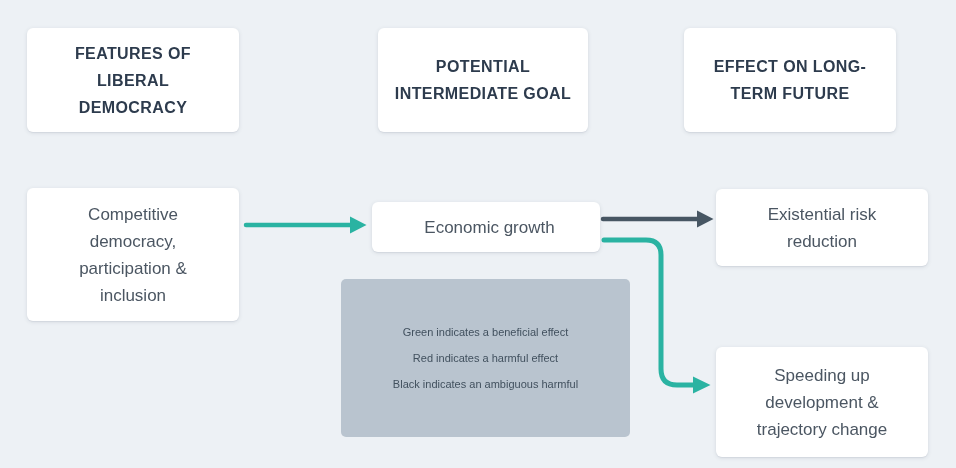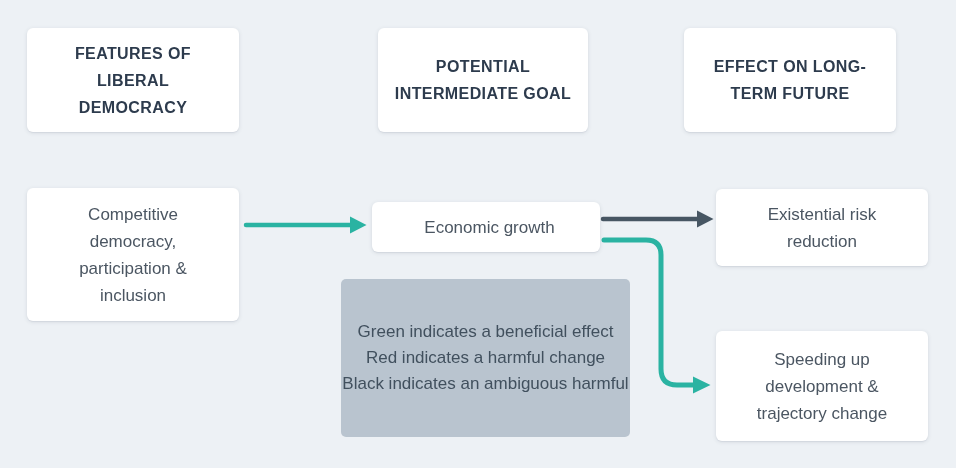--- a/index.html
+++ b/index.html
@@ -44,40 +44,40 @@
   }
   .legend-card {
     position: absolute;
     background: var(--legend_bg, #b9c4cf);
     border-radius: 5px;
     display: flex;
     flex-direction: column;
     align-items: center;
     justify-content: center;
     text-align: center;
-    font-size: 17px;
+    font-size: 11px;
     line-height: 26px;
     color: var(--legend_text, #41505e);
     box-sizing: border-box;
     padding: 10px 1px;
   }
   svg.arrows {
     position: absolute;
     left: 0;
     top: 0;
     pointer-events: none;
   }
   
   .pos-header-1    { left: 27px;  top: 28px;  width: 212px; height: 104px; }
   .pos-header-2    { left: 378px; top: 28px;  width: 210px; height: 104px; }
   .pos-header-3    { left: 684px; top: 28px;  width: 212px; height: 104px; }
   .pos-competitive { left: 27px;  top: 188px; width: 212px; height: 133px; align-items: center; }
   .pos-economic    { left: 372px; top: 202px; width: 228px; height: 50px; padding-left: 17px;  }
   .pos-existential { left: 716px; top: 189px; width: 212px; height: 77px;  }
-  .pos-speeding    { left: 716px; top: 331px; width: 212px; height: 110px; }
+  .pos-speeding    { left: 716px; top: 347px; width: 212px; height: 110px; }
   .pos-legend      { left: 341px; top: 279px; width: 289px; height: 158px; }
 </style>
 </head>
 <body>
 
 <div class="canvas">
 
   <svg class="arrows" width="956" height="468" viewBox="0 0 956 468">
 
     <g>
@@ -124,17 +124,17 @@
 reduction</div>
   </div>
   <div class="card node-card pos-speeding">
     <div class="label">Speeding up
 development &amp;
 trajectory change</div>
   </div>
 
   <div class="legend-card pos-legend">
     <div>Green indicates a beneficial effect</div>
-    <div>Red indicates a harmful change</div>
+    <div>Red indicates a harmful effect</div>
     <div>Black indicates an ambiguous harmful</div>
   </div>
 
 </div>
 
 </body></html>

